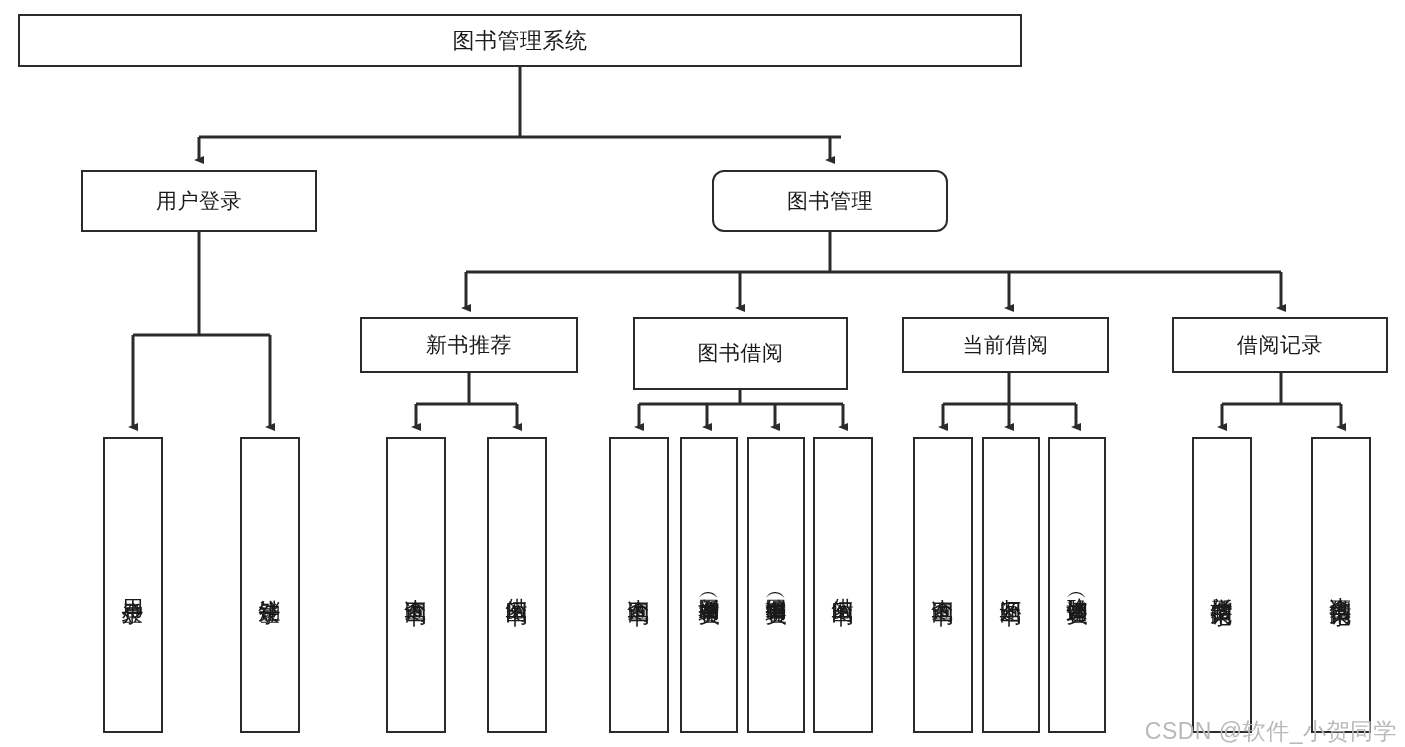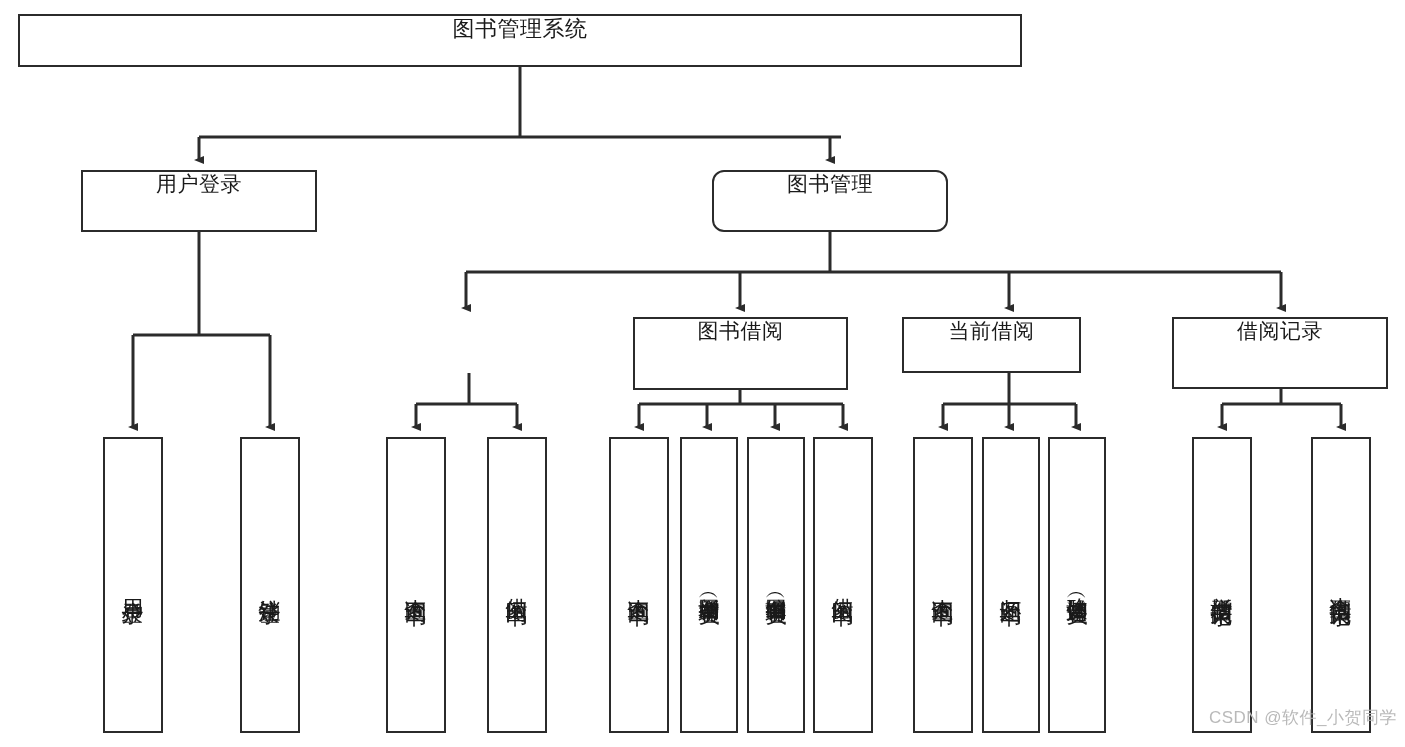--- a/index.html
+++ b/index.html
@@ -25,20 +25,21 @@
     width: 1405px;
     height: 747px;
     pointer-events: none;
   }
   .node {
     position: absolute;
     box-sizing: border-box;
     border: 2px solid #2b2b2b;
     background: #ffffff;
     display: flex;
+    align-items: center;
     justify-content: center;
     color: #1a1a1a;
   }
   .node-label {
     display: block;
     text-align: center;
     line-height: 1.18;
     white-space: pre-line;
   }
   
@@ -64,22 +65,22 @@
     letter-spacing: 2px;
     max-height: 100%;
   }
   .node.vert.tall-label .node-label {
     font-size: 21px;
     letter-spacing: 1px;
   }
   .watermark {
     position: absolute;
     right: 8px;
-    bottom: 18px;
-    font-size: 17px;
+    bottom: 0;
+    font-size: 23px;
     color: #b9b9b9;
     letter-spacing: 0.5px;
     user-select: none;
     white-space: nowrap;
   }
 </style>
 </head>
 <body>
 
 <div id="canvas">
@@ -138,27 +139,30 @@
     <span class="node-label">图书管理系统</span>
   </div>
 
   <div class="node horiz" style="left:81px; top:170px; width:236px; height:62px;">
     <span class="node-label">用户登录</span>
   </div>
   <div class="node horiz" style="left:712px; top:170px; width:236px; height:62px;border-radius:12px;">
     <span class="node-label">图书管理</span>
   </div>
 
+  <div class="node horiz" style="left:360px; top:317px; width:218px; height:56px;">
+    <span class="node-label">新书推荐</span>
+  </div>
   <div class="node horiz" style="left:633px; top:317px; width:215px; height:73px;">
     <span class="node-label">图书借阅</span>
   </div>
-  <div class="node horiz" style="left:902px; top:317px; width:179px; height:56px;">
+  <div class="node horiz" style="left:902px; top:317px; width:207px; height:56px;">
     <span class="node-label">当前借阅</span>
   </div>
-  <div class="node horiz" style="left:1172px; top:317px; width:216px; height:72px;">
+  <div class="node horiz" style="left:1172px; top:317px; width:216px; height:56px;">
     <span class="node-label">借阅记录</span>
   </div>
 
   <div class="node vert" style="left:103px; top:437px; width:60px; height:296px;">
     <span class="node-label">用户登录</span>
   </div>
   <div class="node vert" style="left:240px; top:437px; width:60px; height:296px;">
     <span class="node-label">注销登录</span>
   </div>
 

